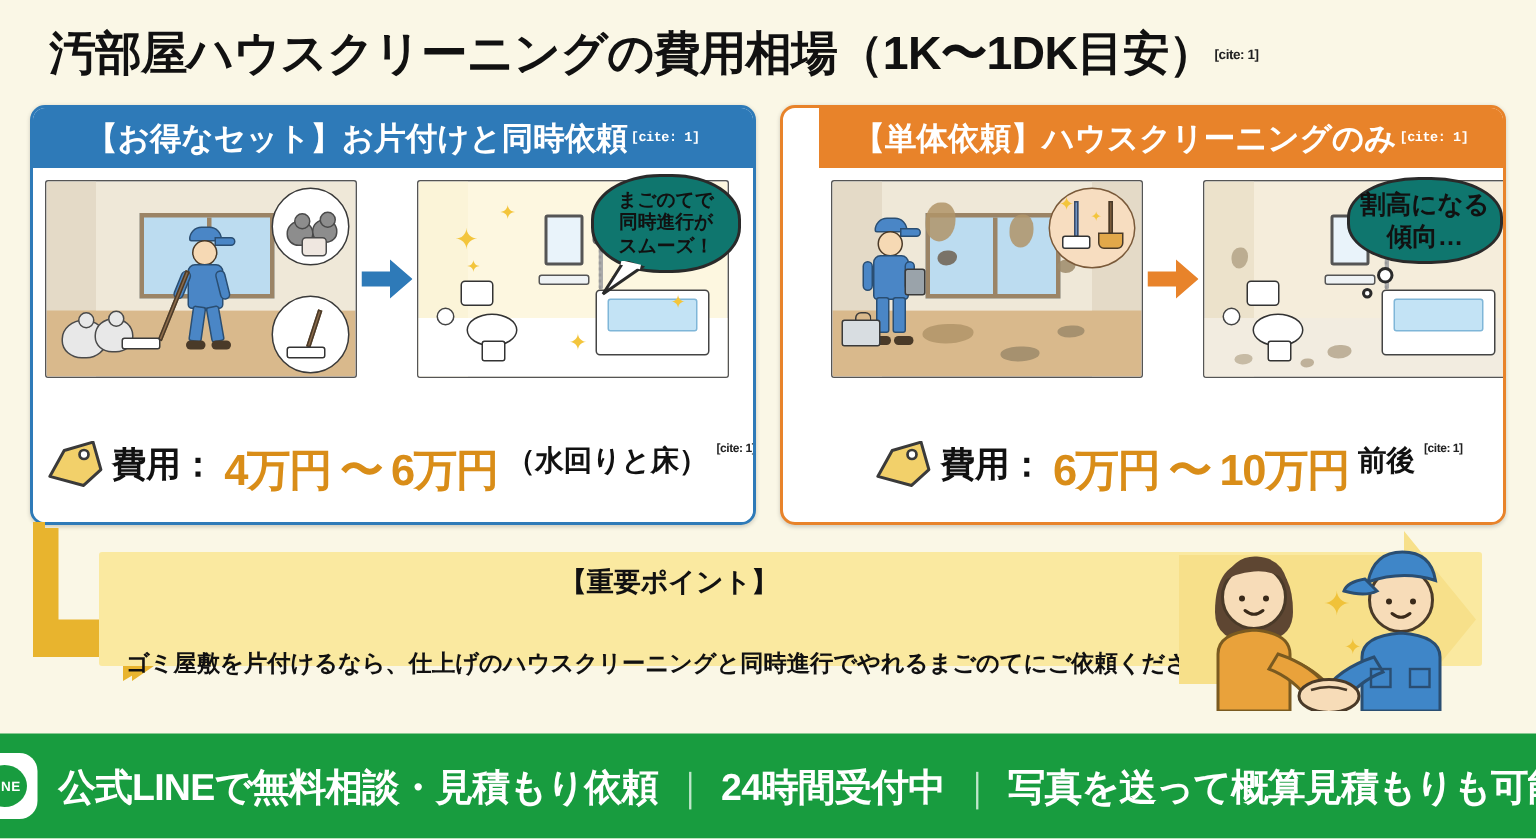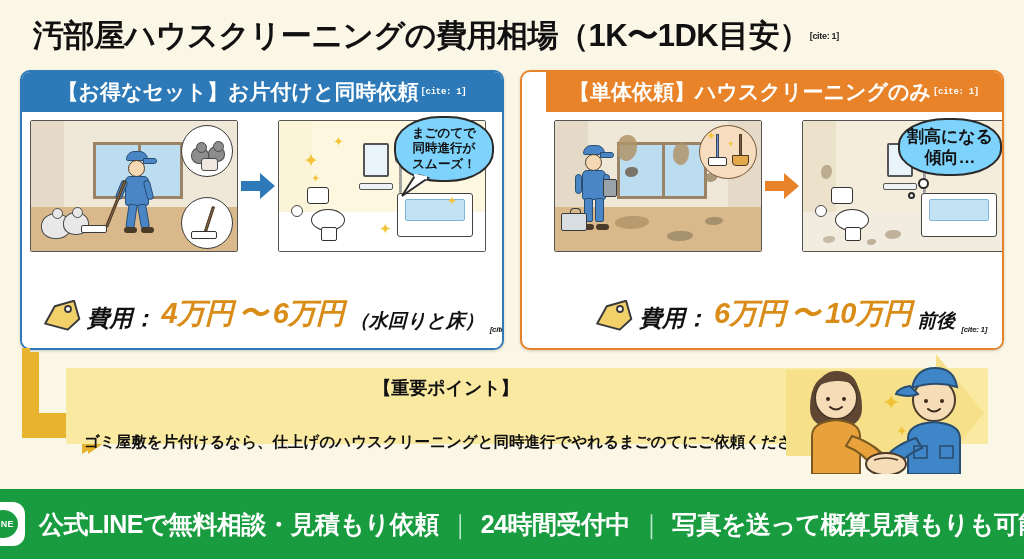--- a/index.html
+++ b/index.html
@@ -119,34 +119,34 @@
   .shower-hose { position:absolute; width:2.5px; background:#aaa; border-radius:2px; }
   .tub { position:absolute; width:76px; height:44px; background:#fff; border:1.6px solid #444; border-radius:3px; }
   .tub-water { position:absolute; left:7px; top:5px; width:60px; height:22px; background:#c3e3f5; border:1px solid #7fb6d8; border-radius:2px; }
   .tp { position:absolute; width:12px; height:12px; background:#fff; border:1.4px solid #444; border-radius:50%; }
   .sparkle {
     position:absolute; color:#f3c53c; font-weight:bold; line-height:1;
   }
 
   
   .bubble {
-    position:absolute; background:#7dd3fc; border:2px solid #2a2a2a; border-radius:46%;
+    position:absolute; background:#0f766e; border:2px solid #2a2a2a; border-radius:46%;
     display:flex; flex-direction:column; align-items:center; justify-content:center;
     font-weight:bold; color:#111; text-align:center; line-height:1.25;
   }
   .bubble-dot { position:absolute; background:#fff; border:2px solid #2a2a2a; border-radius:50%; }
 
   
   .caption {
     position:absolute; left:0; top:150px; width:100%;
     text-align:center; font-size:16.5px; font-weight:bold; color:#111; white-space:nowrap;
   }
   .price-row {
-    position:absolute; left:16px; top:182px; width:100%;
-    display:flex; align-items:flex-end; justify-content:center; gap:6px; white-space:nowrap;font-style:italic;
+    position:absolute; left:4px; top:182px; width:100%;
+    display:flex; align-items:flex-start; justify-content:center; gap:6px; white-space:nowrap;
   }
   .tag-icon { width:40px; height:34px; flex:0 0 auto; }
   .price-label { font-size:23px; font-weight:bold; color:#111; }
   .price-amt   { font-size:29px; font-weight:bold; color:#d98d18; letter-spacing:-1px; }
   .price-suffix{ font-size:19px; font-weight:bold; color:#111; }
 
   
   #points-box {
     position:absolute; left:66px; top:368px; width:922px; height:76px;
     background:#fae9a0; border-radius:2px;

